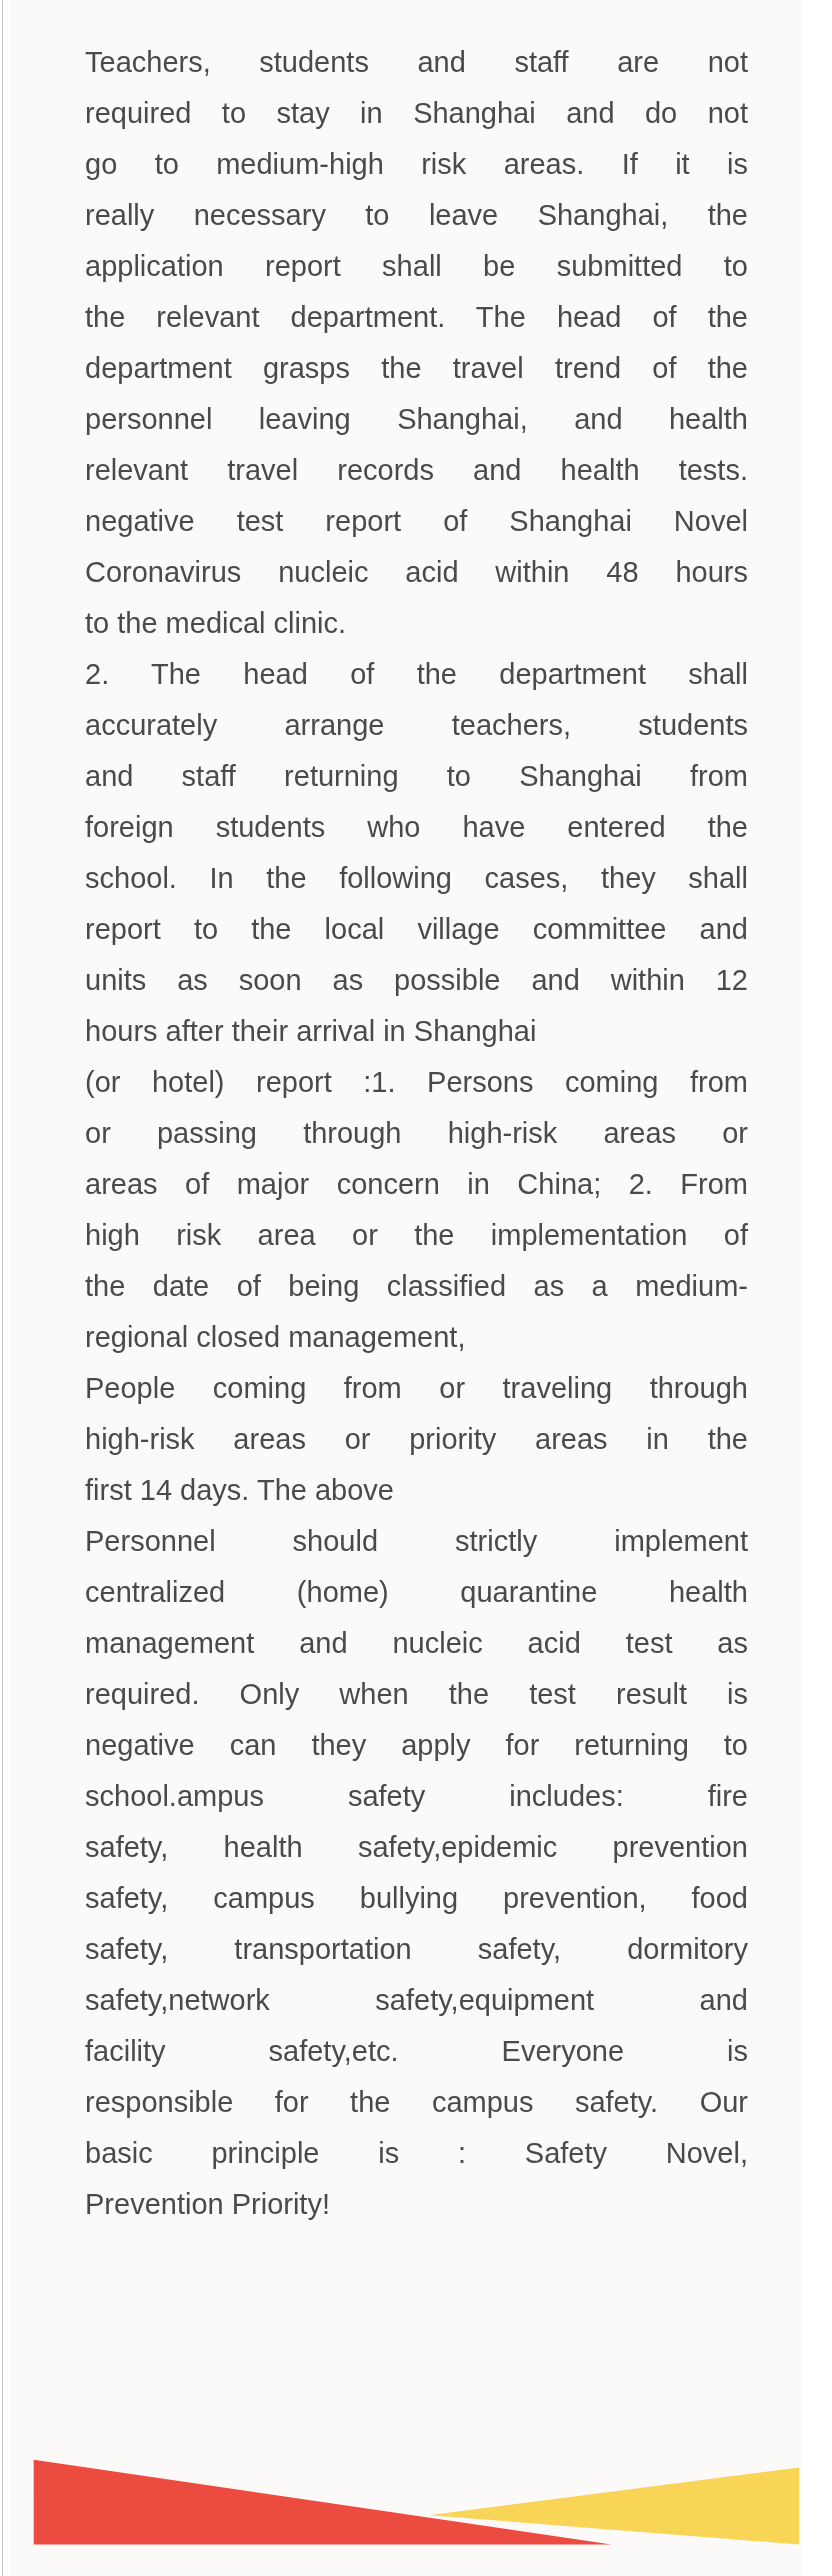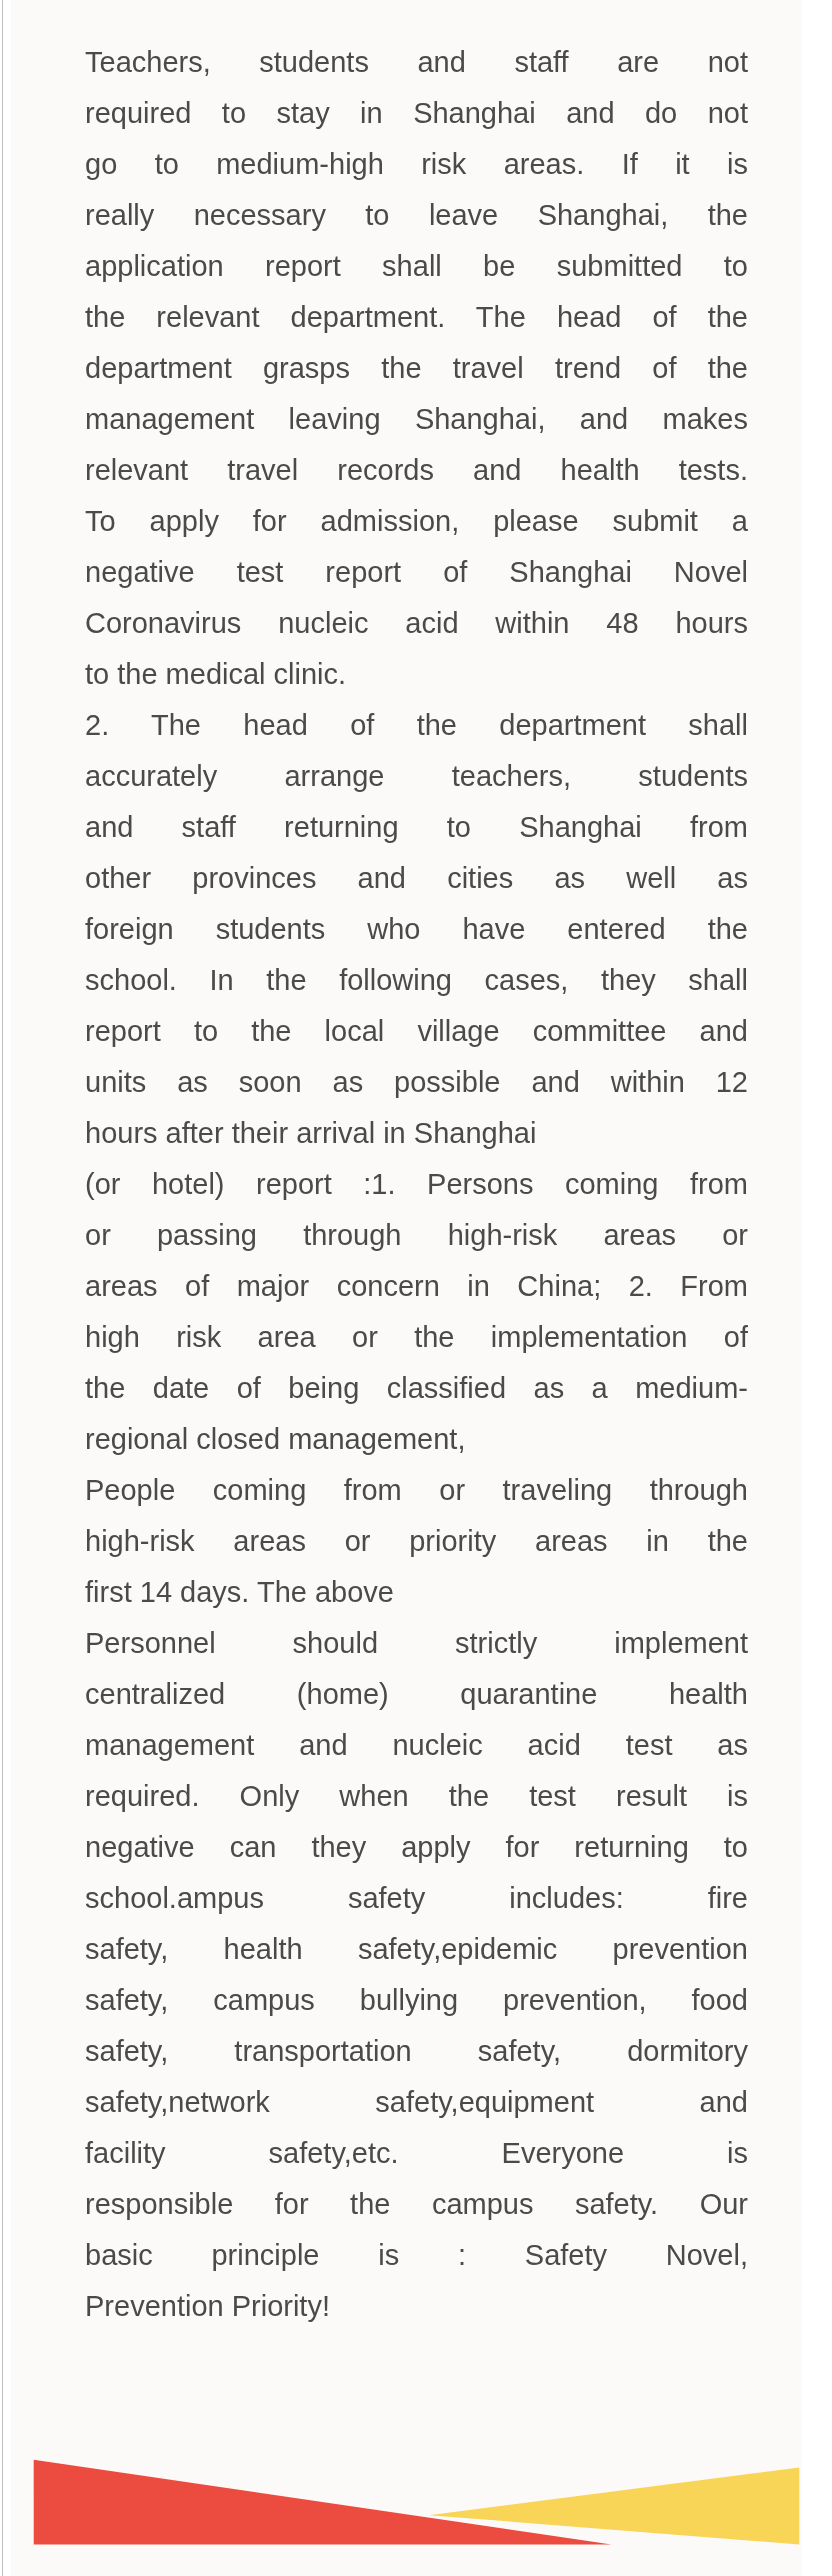--- a/index.html
+++ b/index.html
@@ -68,30 +68,28 @@
   <div class="slide"></div>
 
   <div class="text-block" id="text-block" style="color: rgb(74, 74, 74);">
       <div class="line">Teachers, students and staff are not</div>
       <div class="line">required to stay in Shanghai and do not</div>
       <div class="line">go to medium-high risk areas. If it is</div>
       <div class="line">really necessary to leave Shanghai, the</div>
       <div class="line">application report shall be submitted to</div>
       <div class="line">the relevant department. The head of the</div>
       <div class="line">department grasps the travel trend of the</div>
-      <div class="line">management leaving Shanghai, and makes</div>
+      <div class="line">personnel leaving Shanghai, and health</div>
       <div class="line">relevant travel records and health tests.</div>
-      <div class="line">To apply for admission, please submit a</div>
       <div class="line">negative test report of Shanghai Novel</div>
       <div class="line">Coronavirus nucleic acid within 48 hours</div>
       <div class="line line--last">to the medical clinic.</div>
       <div class="line">2. The head of the department shall</div>
       <div class="line">accurately arrange teachers, students</div>
       <div class="line">and staff returning to Shanghai from</div>
-      <div class="line">other provinces and cities as well as</div>
       <div class="line">foreign students who have entered the</div>
       <div class="line">school. In the following cases, they shall</div>
       <div class="line">report to the local village committee and</div>
       <div class="line">units as soon as possible and within 12</div>
       <div class="line line--last">hours after their arrival in Shanghai</div>
       <div class="line">(or hotel) report :1. Persons coming from</div>
       <div class="line">or passing through high-risk areas or</div>
       <div class="line">areas of major concern in China; 2. From</div>
       <div class="line">high risk area or the implementation of</div>
       <div class="line">the date of being classified as a medium-</div>

